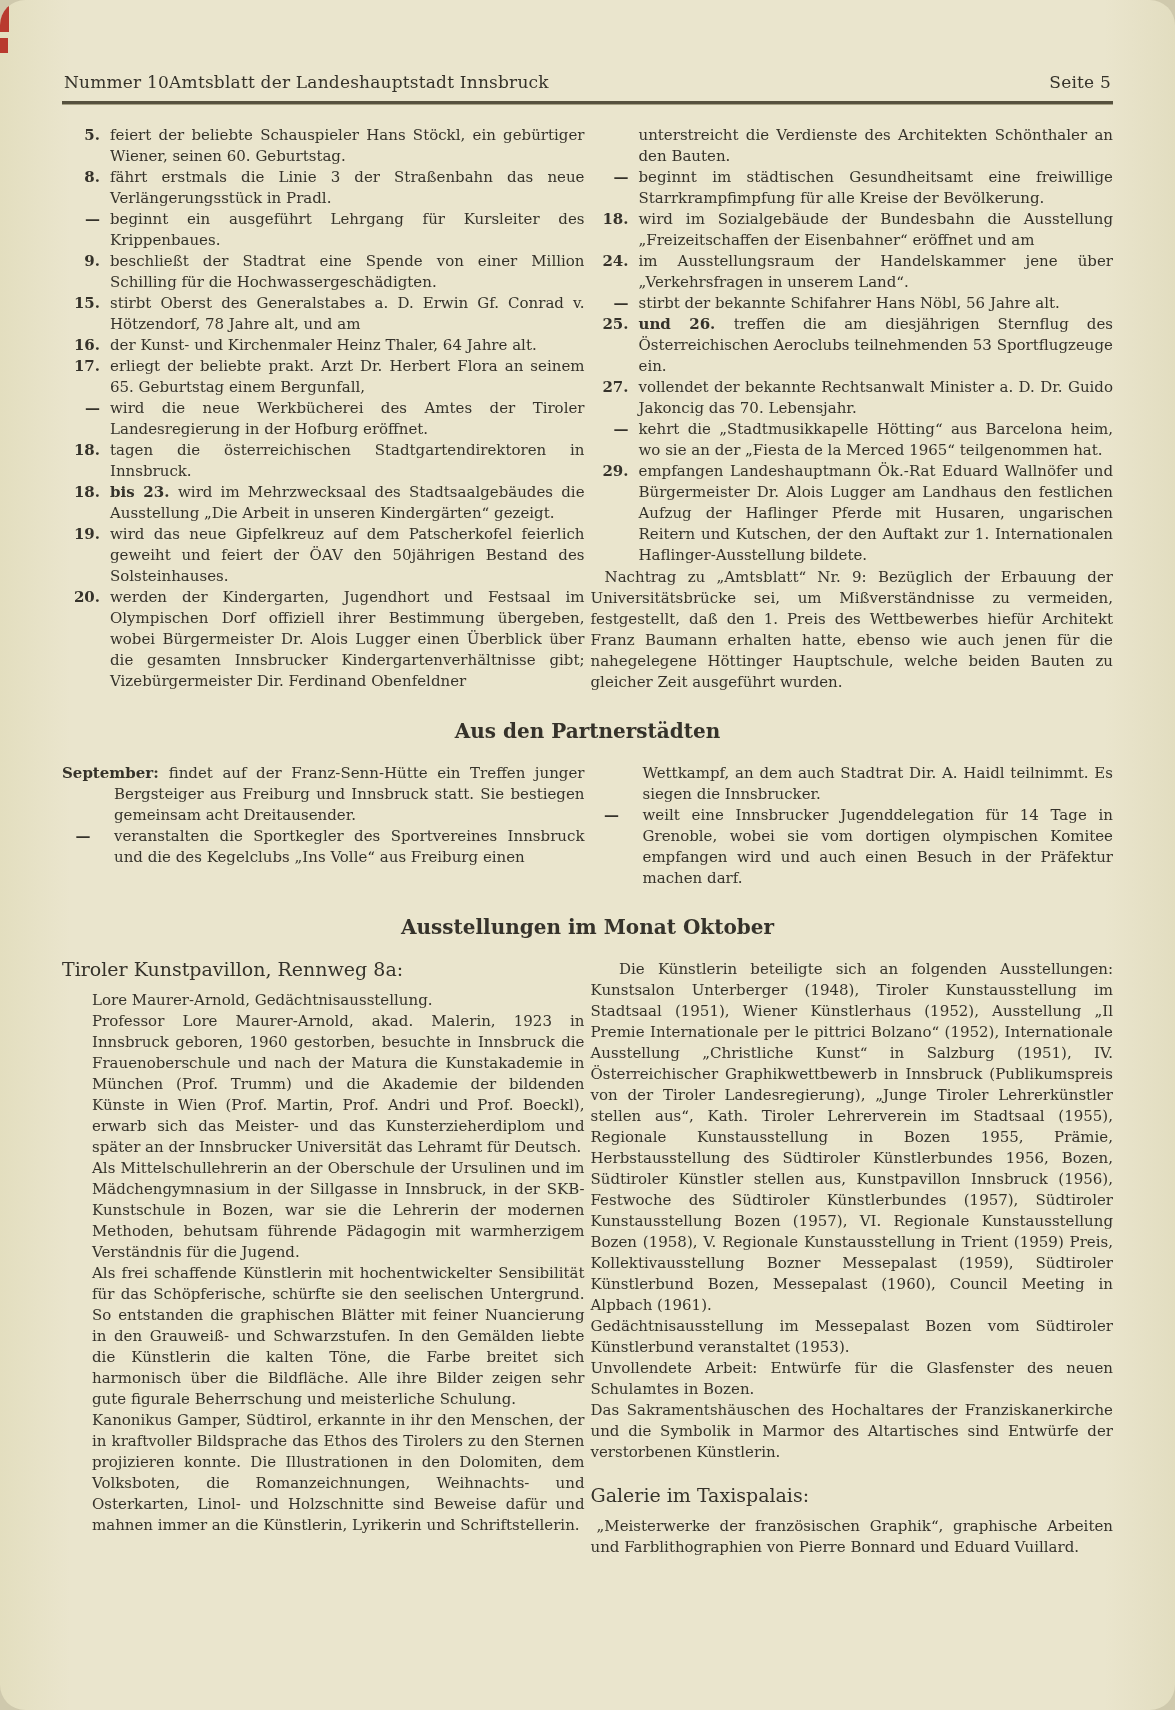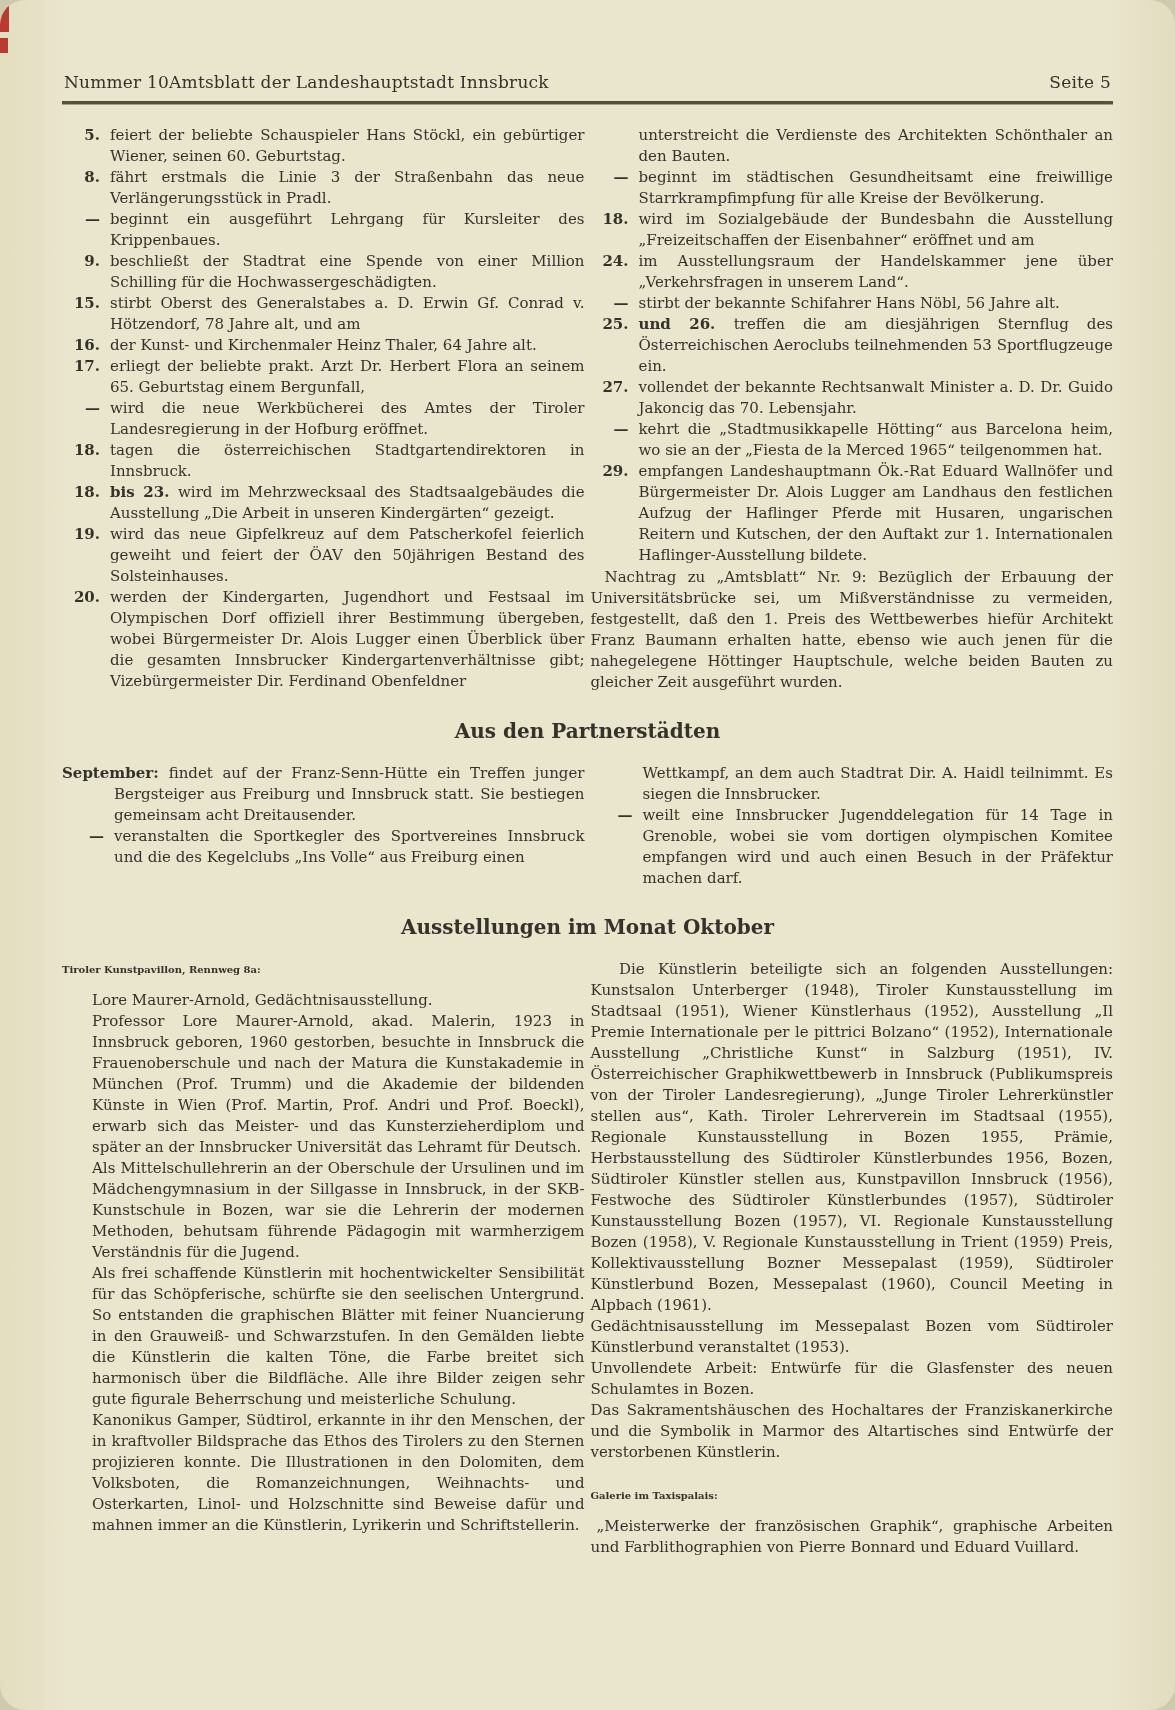--- a/index.html
+++ b/index.html
@@ -58,35 +58,35 @@
     margin-right: 10px;
     text-align: right;
     text-indent: 0;
     font-weight: bold;
   }
   .p-entry { padding-left: 52px; text-indent: -52px; }
   .p-entry .marker {
     display: inline-block;
     min-width: 42px;
     margin-right: 10px;
-    text-align: right;
+    text-align: center;
     text-indent: 0;
     font-weight: bold;
   }
   .bp { font-weight: bold; }
 
   .addendum { text-indent: 14px; margin-top: 1px; }
 
   .section-title {
     text-align: center;
     font-weight: bold;
     font-size: 20px;
     margin: 26px 0 20px 0;
   }
-  .subhead { font-weight: bold; font-size: 10px; margin-bottom: 10px; }
+  .subhead { font-weight: normal; font-size: 19px; margin-bottom: 10px; }
   .exh-left .para { margin-left: 30px; }
   .para[data-variant="indent"] { text-indent: 1.9em; }
   .galerie-head { margin-top: 22px; }
   .galerie-para { text-indent: 6px; }
 </style>
 </head>
 <body>
 
 <div class="page">
   <div class="red-mark m1"></div>

